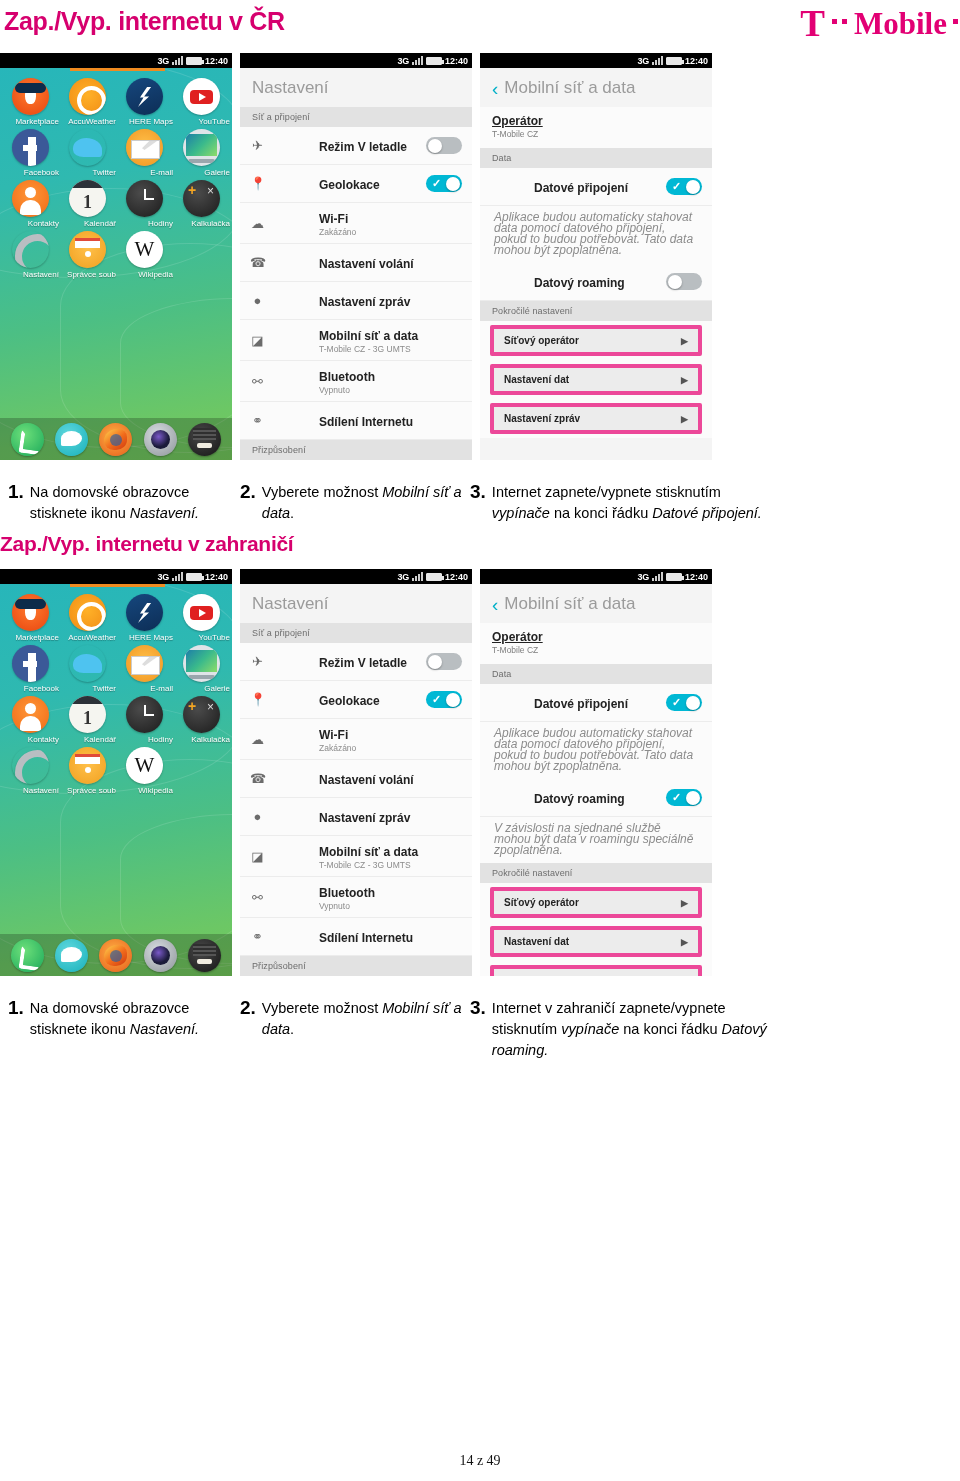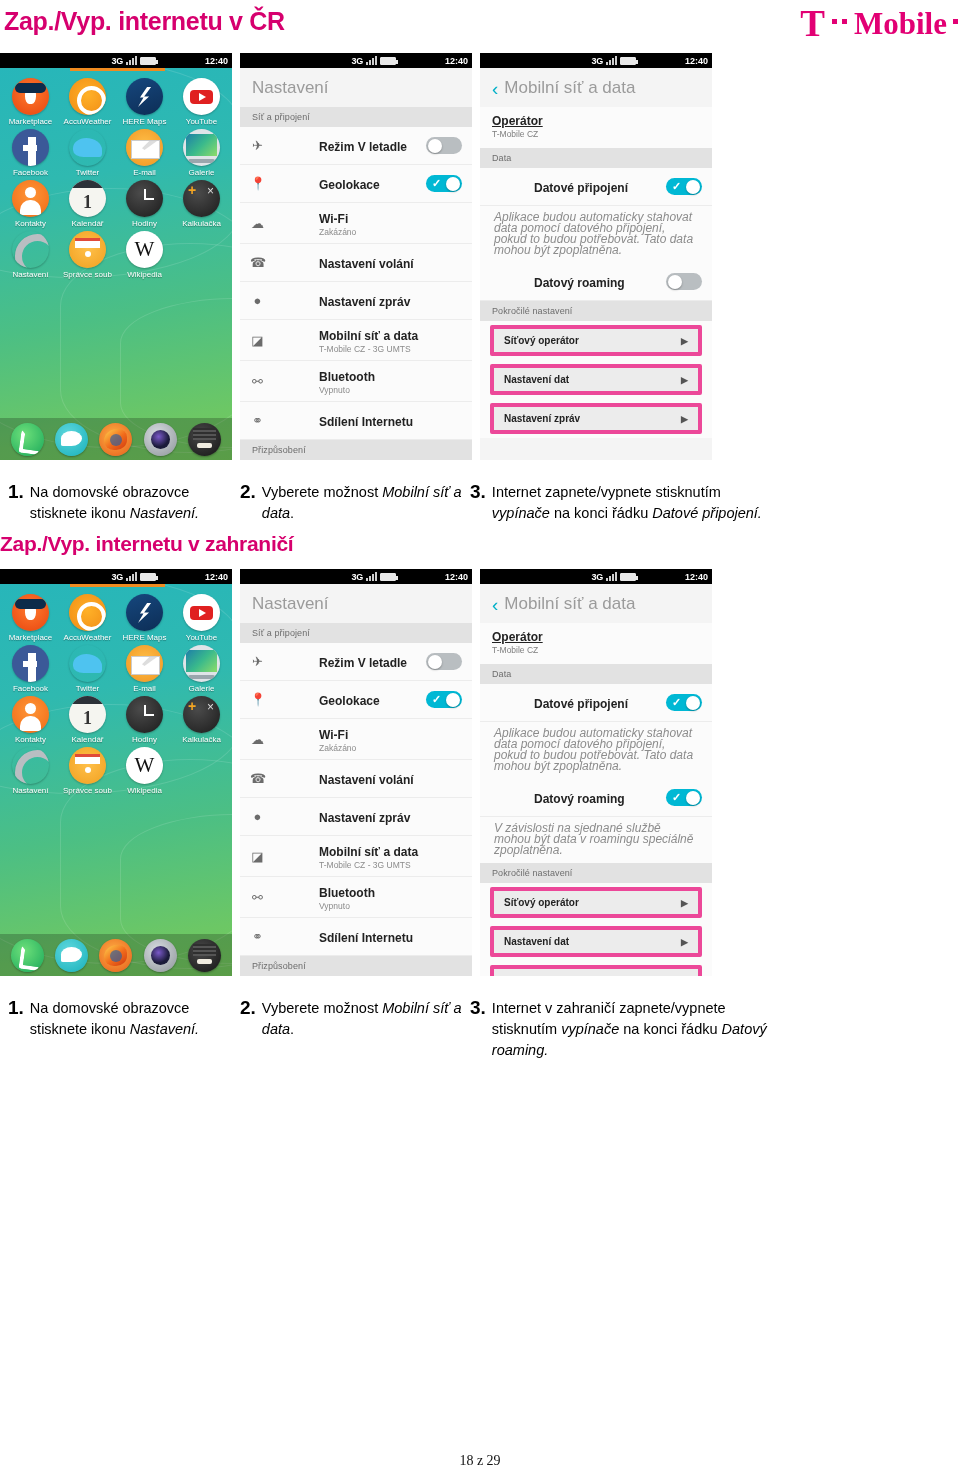--- a/index.html
+++ b/index.html
@@ -73,21 +73,21 @@
   }
   .statusbar .net { font-size: 9px; letter-spacing:-0.3px; }
   .bars { display:flex; align-items:flex-end; gap:1px; height:9px; }
   .bars i { width:2px; background:#cfcfcf; display:block; }
   .bars i:nth-child(1){height:3px}
   .bars i:nth-child(2){height:5px}
   .bars i:nth-child(3){height:7px}
   .bars i:nth-child(4){height:9px}
   .batt { width:16px; height:8px; border:1px solid #e8e8e8; border-radius:1px; position:relative; background:#e8e8e8;}
   .batt:after{content:"";position:absolute;right:-3px;top:2px;width:2px;height:4px;background:#e8e8e8;}
-  .clock { font-size:9px;margin-left:46px; }
+  .clock { font-size:9px; }
 
   
   .home {
     height: 392px;
     background: linear-gradient(170deg, #27b6ba 0%, #2fb9b0 28%, #4cbf84 62%, #6cc765 88%, #74c95c 100%);
     position: relative;
     overflow:hidden;
   }
   .home .wave {
     position:absolute; border:1px solid rgba(255,255,255,0.13);
@@ -100,21 +100,21 @@
   .topbar-accent {
     position:absolute; left:70px; top:0; width:95px; height:3px; background:#f08b20; z-index:3;
   }
   .grid {
     position:relative; z-index:2;
     padding: 10px 2px 0 2px;
     display:grid;
     grid-template-columns: repeat(4, 1fr);
     row-gap: 2px;
   }
-  .app { text-align:center; }
+  .app { text-align:right; }
   .app .ic {
     width:37px;height:37px;margin:0 auto 2px auto;border-radius:50%;
     position:relative; overflow:hidden;
     box-shadow: 0 1px 2px rgba(0,0,0,0.25);
   }
   .app .lb {
     font-size:8px; color:#fff; line-height:10px;
     text-shadow:0 1px 1px rgba(0,0,0,.35);
     white-space:nowrap;
   }
@@ -736,13 +736,13 @@
   <div class="step s2">
     <span class="num">2.</span>
     <span class="txt">Vyberete možnost <i>Mobilní síť a data</i>.</span>
   </div>
   <div class="step s3">
     <span class="num">3.</span>
     <span class="txt">Internet v zahraničí zapnete/vypnete stisknutím <i>vypínače</i> na konci řádku <i>Datový roaming.</i></span>
   </div>
 </div>
 
-<div class="footer">18 z 29</div>
+<div class="footer">14 z 49</div>
 
 </body></html>

